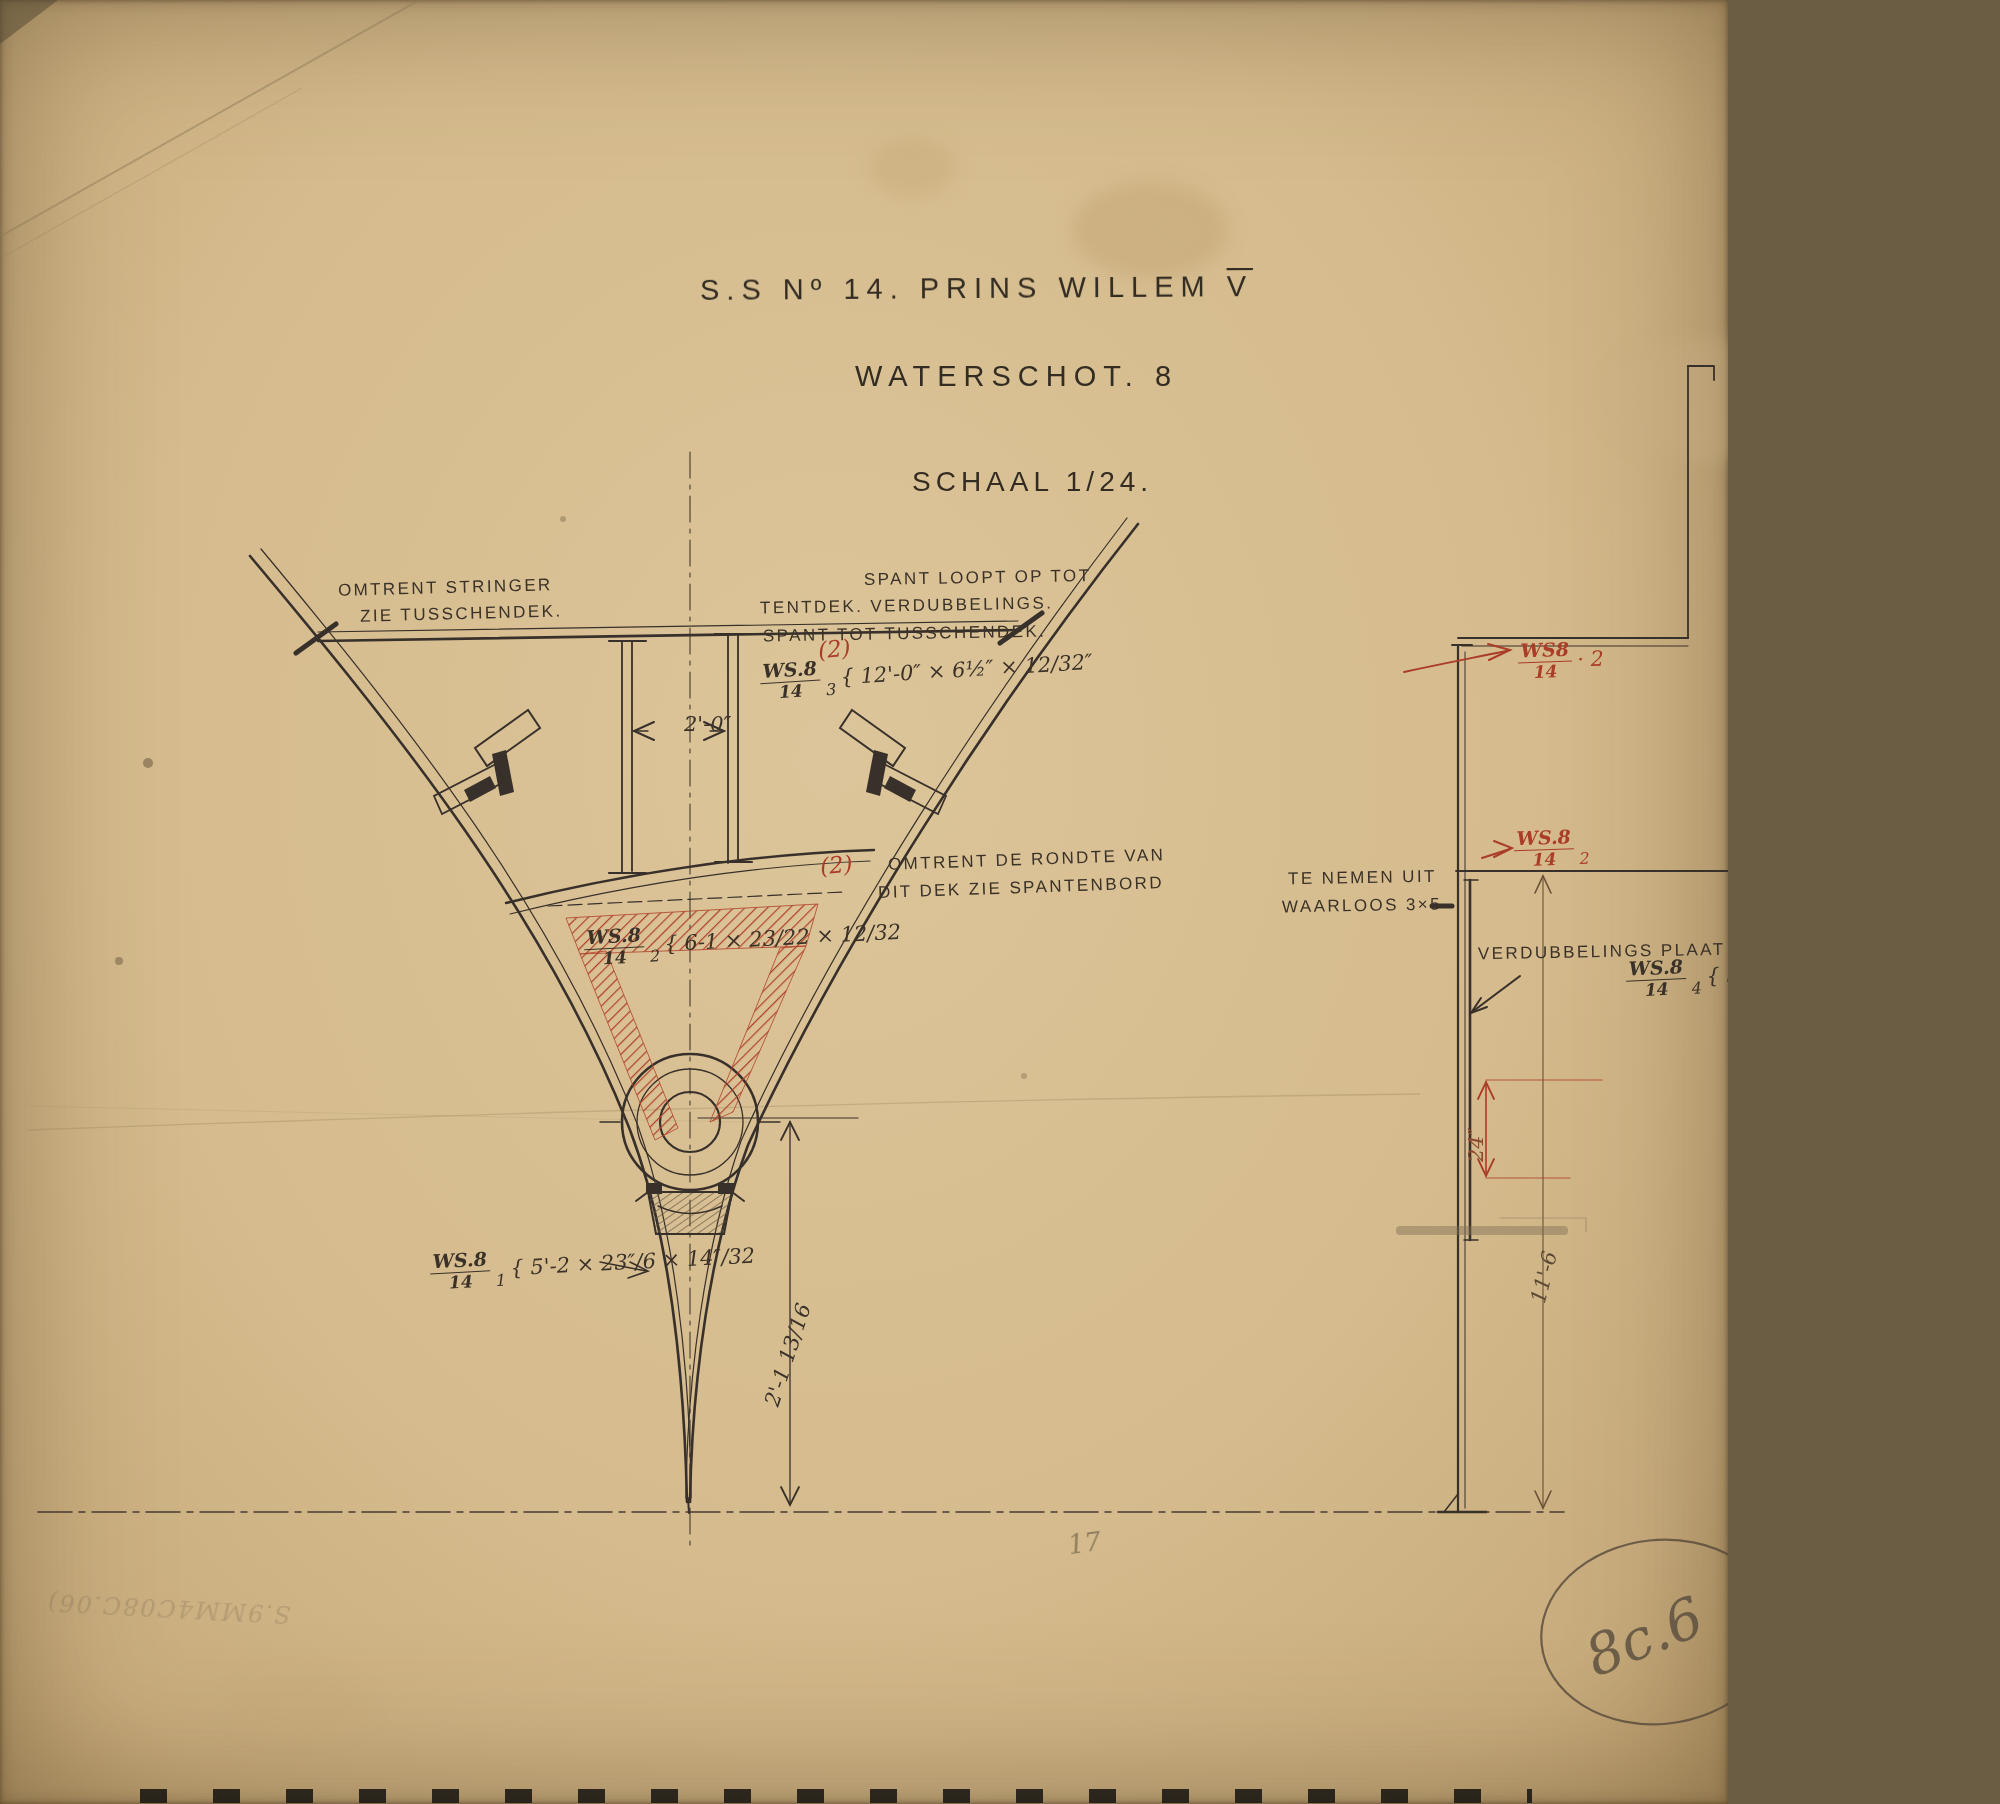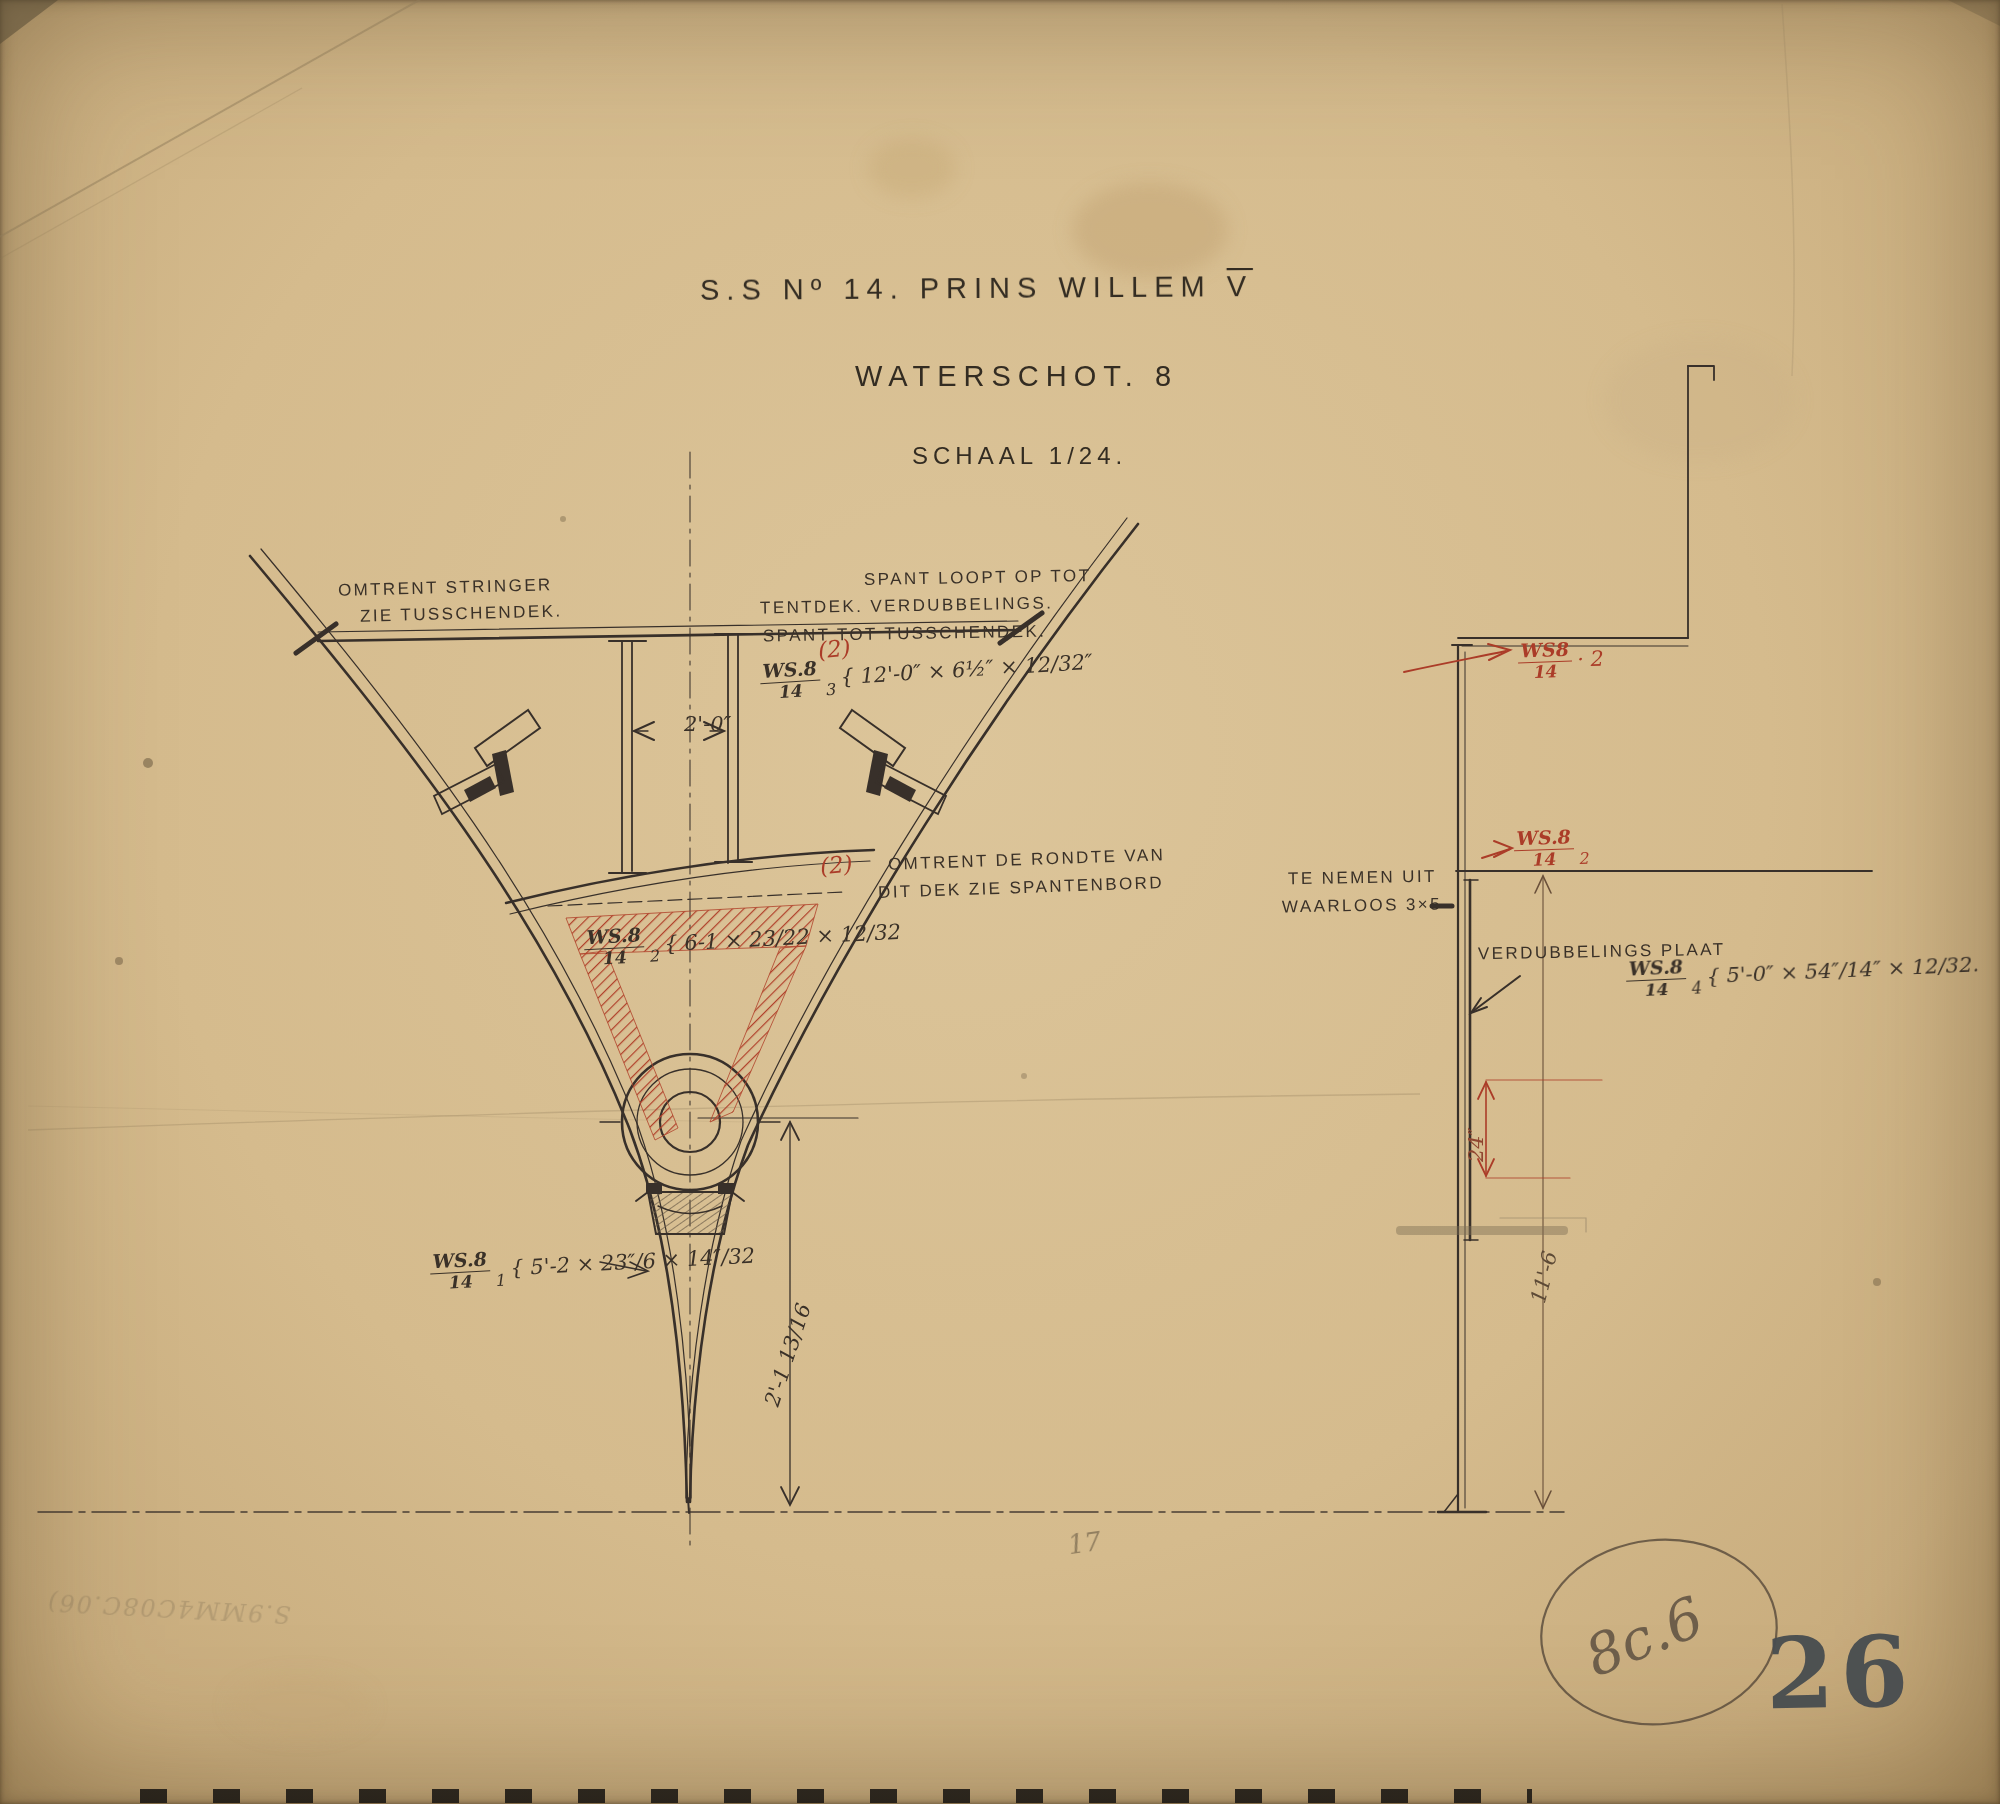--- a/index.html
+++ b/index.html
@@ -1,26 +1,26 @@
 <!DOCTYPE html>
 <html><head>
 <meta charset="utf-8">
 <style>
   html,body{margin:0;padding:0;background:#6b5d44;}
   .page{
-    position:relative;width:2000px;height:1804px;overflow:hidden;
+    position:relative;width:1728px;height:1804px;overflow:hidden;
     background:radial-gradient(ellipse at 48% 42%, #dcc59a 0%, #d5bb8d 55%, #c9ad7e 84%, #b89b6b 100%);
     box-shadow:inset 0 0 150px rgba(92,70,38,.5), inset 0 0 16px rgba(70,52,28,.4), inset 0 0 4px rgba(35,28,16,.55);
     font-family:"Liberation Sans",sans-serif;color:#3a3128;
   }
   .art{position:absolute;left:0;top:0;}
   .lbl{position:absolute;font-family:"Liberation Sans",sans-serif;font-size:17px;letter-spacing:2.4px;
        color:#3a3128;white-space:nowrap;}
   .title{font-size:29px;letter-spacing:7px;color:#332c22;}
-  .title3{font-size:24px;letter-spacing:5px;color:#332c22;}
+  .title3{font-size:28px;letter-spacing:5px;color:#332c22;margin-top:24px;}
   .numeral{text-decoration:overline;}
   .spec{position:absolute;font-family:"DejaVu Serif",serif;font-style:italic;font-size:21px;color:#3a3128;
         display:flex;align-items:center;gap:5px;white-space:nowrap;}
   .spec.red{color:#ab3c28;}
   .frac{display:inline-flex;flex-direction:column;align-items:center;line-height:1.05;font-size:19px;font-weight:bold;}
   .frac .ft{display:block;border-bottom:1.8px solid currentColor;padding:0 3px 1px;}
   .frac .fb{display:block;padding-top:1px;font-size:17px;}
   .idx{font-size:16px;align-self:flex-end;}
   .dim{position:absolute;font-family:"DejaVu Serif",serif;font-style:italic;font-size:21px;color:#3a3128;white-space:nowrap;}
   .redmark{position:absolute;font-family:"DejaVu Serif",serif;font-style:italic;font-size:23px;color:#ab3c28;white-space:nowrap;}

